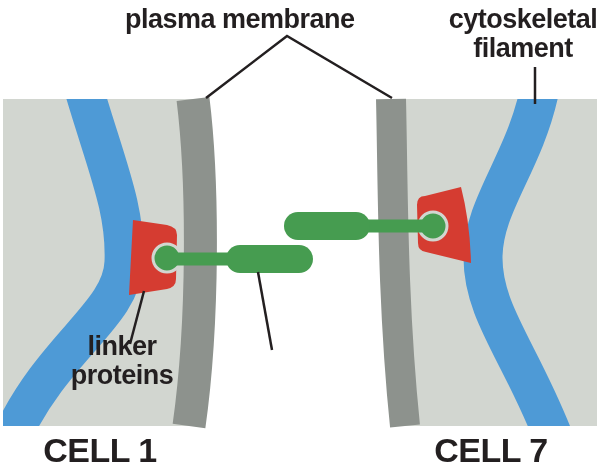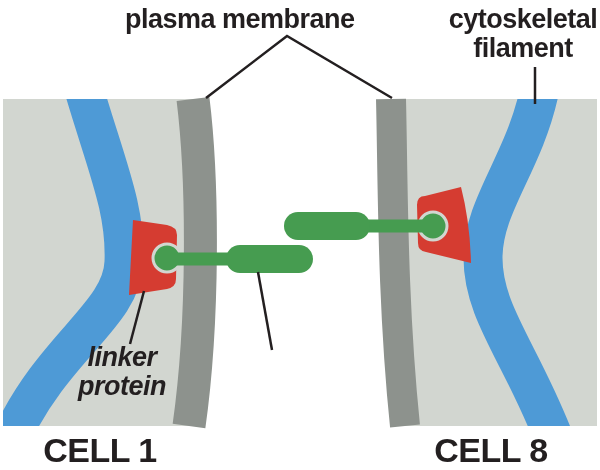--- a/index.html
+++ b/index.html
@@ -80,25 +80,25 @@
     <line class="pointer" x1="258" y1="272" x2="272" y2="350"></line>
   </svg>
 
   <div class="label center" style="left:125px;top:5px;width:220px;">plasma membrane</div>
 
   <div class="label center" style="left:433px;top:5px;width:180px;">
     <span class="line">cytoskeletal</span>
     <span class="line">filament</span>
   </div>
 
-  <div class="label center" style="left:42px;top:343px;width:160px;font-style:italic;">
+  <div class="label center" style="left:42px;top:332px;width:160px;">
     <span class="line">linker</span>
-    <span class="line">protein</span>
+    <span class="line">proteins</span>
   </div>
 
   <div class="label" style="left:242px;top:351px;">
   </div>
 
   <div class="label center cell-caption" style="left:40px;top:436px;width:120px;">CELL 1</div>
 
-  <div class="label center cell-caption" style="left:431px;top:436px;width:120px;">CELL 8</div>
+  <div class="label center cell-caption" style="left:431px;top:436px;width:120px;">CELL 7</div>
 
 </div>
 
 </body></html>

